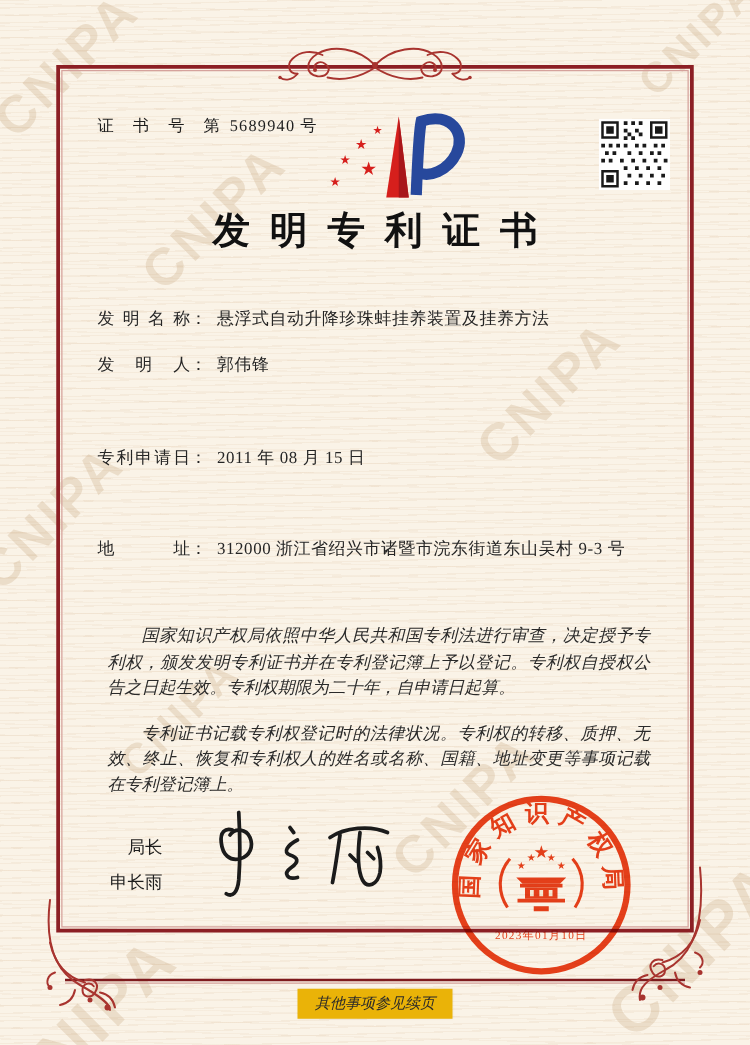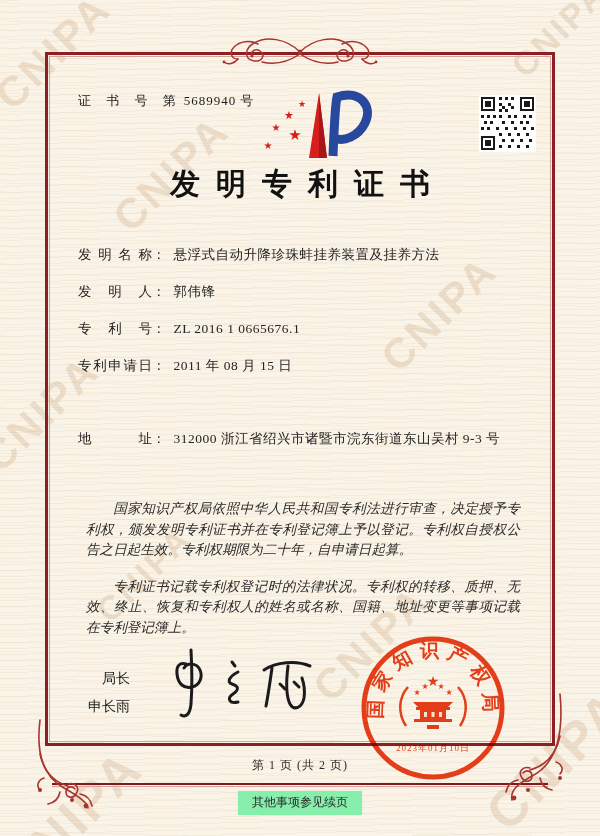--- a/index.html
+++ b/index.html
@@ -57,21 +57,21 @@
 
   .signatory{position:absolute;left:88px;top:665px;z-index:4;font-size:14px;line-height:28px;color:#1d1d1d;text-align:right;}
   .signature{position:absolute;left:160px;top:642px;z-index:4;}
 
   .seal{position:absolute;left:360px;top:635px;z-index:5;mix-blend-mode:multiply;opacity:0.95;}
 
   .page-info{position:absolute;left:0;right:0;top:757px;text-align:center;
     font-size:12px;letter-spacing:1px;z-index:4;color:#2a2a2a;}
 
   .note-box{position:absolute;left:50%;top:791px;transform:translateX(-50%);
-    background:#86efac;padding:3px 14px 4px;font-size:12px;
+    background:#eab308;padding:3px 14px 4px;font-size:12px;font-style:italic;
     z-index:4;color:#2a2a2a;white-space:nowrap;box-shadow:0 0 2px rgba(0,0,0,0.06);}
 </style>
 </head>
 <body>
 
 <div class="page">
 
   <span class="wm wm-m" style="left:-18px;top:28px">CNIPA</span>
   <span class="wm wm-m" style="left:100px;top:150px">CNIPA</span>
   <span class="wm wm-s" style="left:500px;top:10px">CNIPA</span>
@@ -172,23 +172,20 @@
     </g>
   </svg>
 
   <div class="doc-title">发明专利证书</div>
 
   <div class="field-row" style="top:283px">
     <span class="flabel">发明人</span><span>：</span><span class="fvalue">郭伟锋</span>
   </div>
   <div class="field-row" style="top:246px">
     <span class="flabel">发明名称</span><span>：</span><span class="fvalue">悬浮式自动升降珍珠蚌挂养装置及挂养方法</span>
-  </div>
-  <div class="field-row" style="top:320px">
-    <span class="flabel">专利号</span><span>：</span><span class="fvalue">ZL 2016 1 0665676.1</span>
   </div>
   <div class="field-row" style="top:357px">
     <span class="flabel">专利申请日</span><span>：</span><span class="fvalue">2011 年 08 月 15 日</span>
   </div>
   <div class="field-row" style="top:430px">
     <span class="flabel">地址</span><span>：</span><span class="fvalue">312000 浙江省绍兴市诸暨市浣东街道东山吴村 9-3 号</span>
   </div>
 
   <div class="body-text">
     <p>国家知识产权局依照中华人民共和国专利法进行审查，决定授予专利权，颁发发明专利证书并在专利登记簿上予以登记。专利权自授权公告之日起生效。专利权期限为二十年，自申请日起算。</p>
@@ -243,16 +240,15 @@
         <rect x="6" y="4" width="3" height="5"></rect>
       </g>
       <g stroke="#e8380f" stroke-width="2.5" fill="none">
         <path d="M-27,18 C-35,6 -35,-10 -25,-21"></path>
         <path d="M27,18 C35,6 35,-10 25,-21"></path>
       </g>
     </g>
     <text x="0" y="43" font-size="9" fill="#e8380f" text-anchor="middle" letter-spacing="1">2023年01月10日</text>
   </svg>
 
-  <div class="page-info">第 1 页 (共 2 页)</div>
   <div class="note-box">其他事项参见续页</div>
 
 </div>
 
 </body></html>

